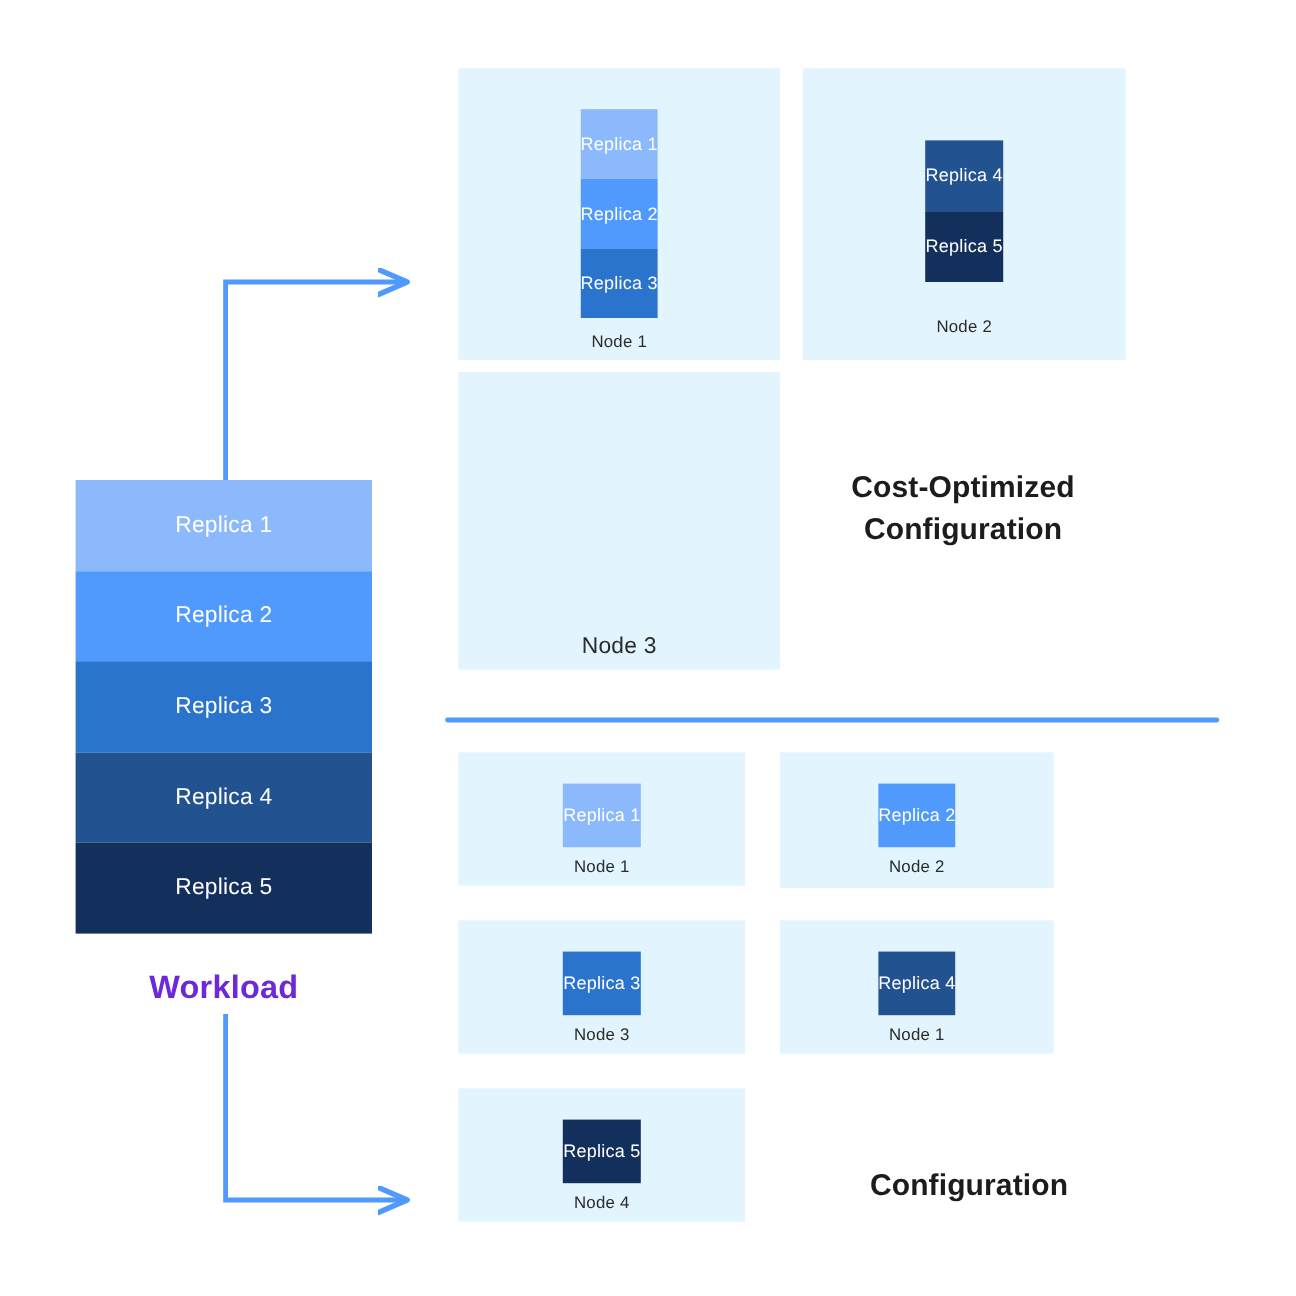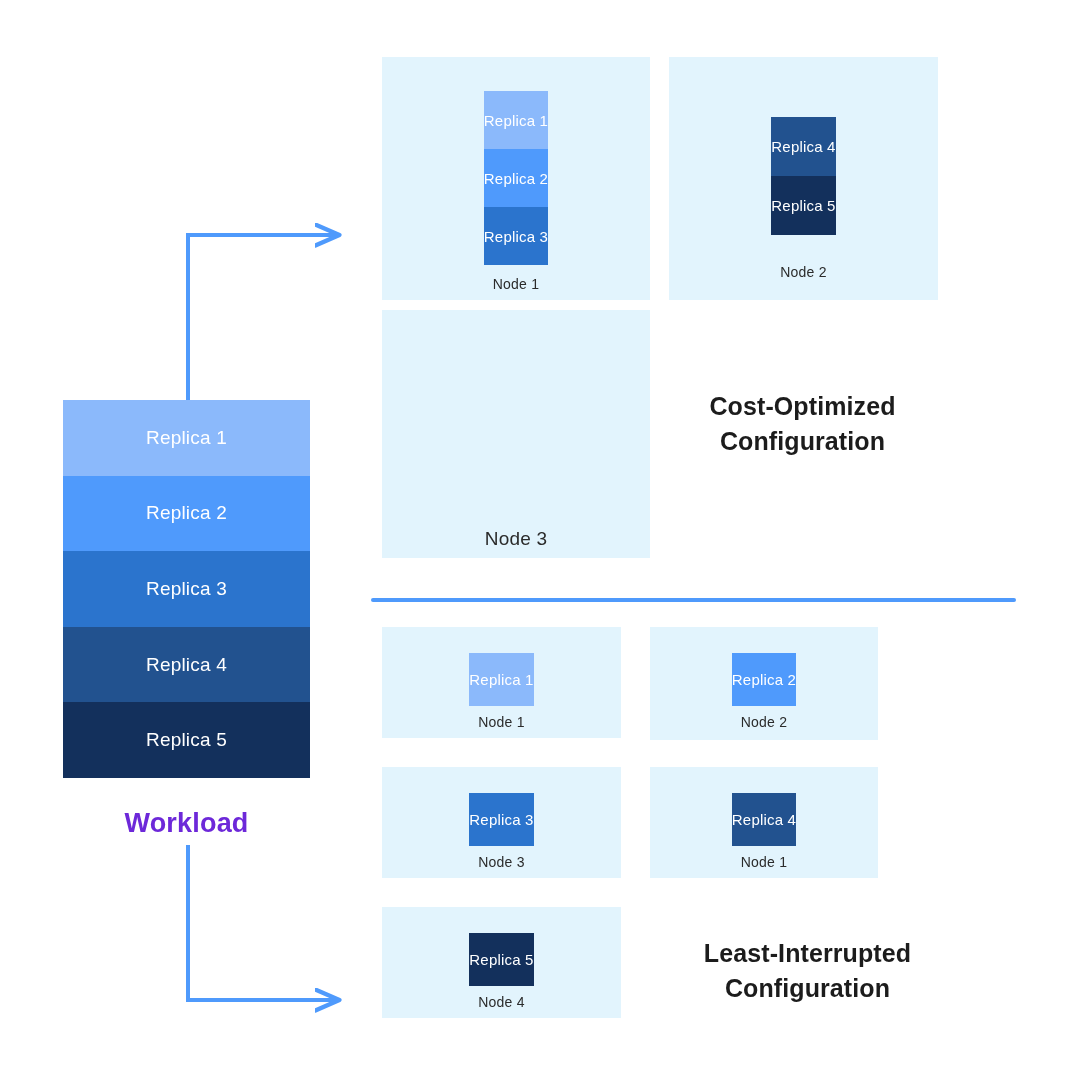--- a/index.html
+++ b/index.html
@@ -229,17 +229,17 @@
   </div>
 
   <div class="node li-node" id="node-li-5">
     <div class="node-inner stack">
       <div class="replica" style="background: rgb(19, 48, 92);">Replica 5</div>
     </div>
     <div class="node-label">Node 4</div>
   </div>
 
   <div class="config-caption" id="caption-least">
-    <span>Least-Interrupted</span><br>
+    <br>
     <span>Configuration</span>
   </div>
 
 </div>
 
 </body></html>

